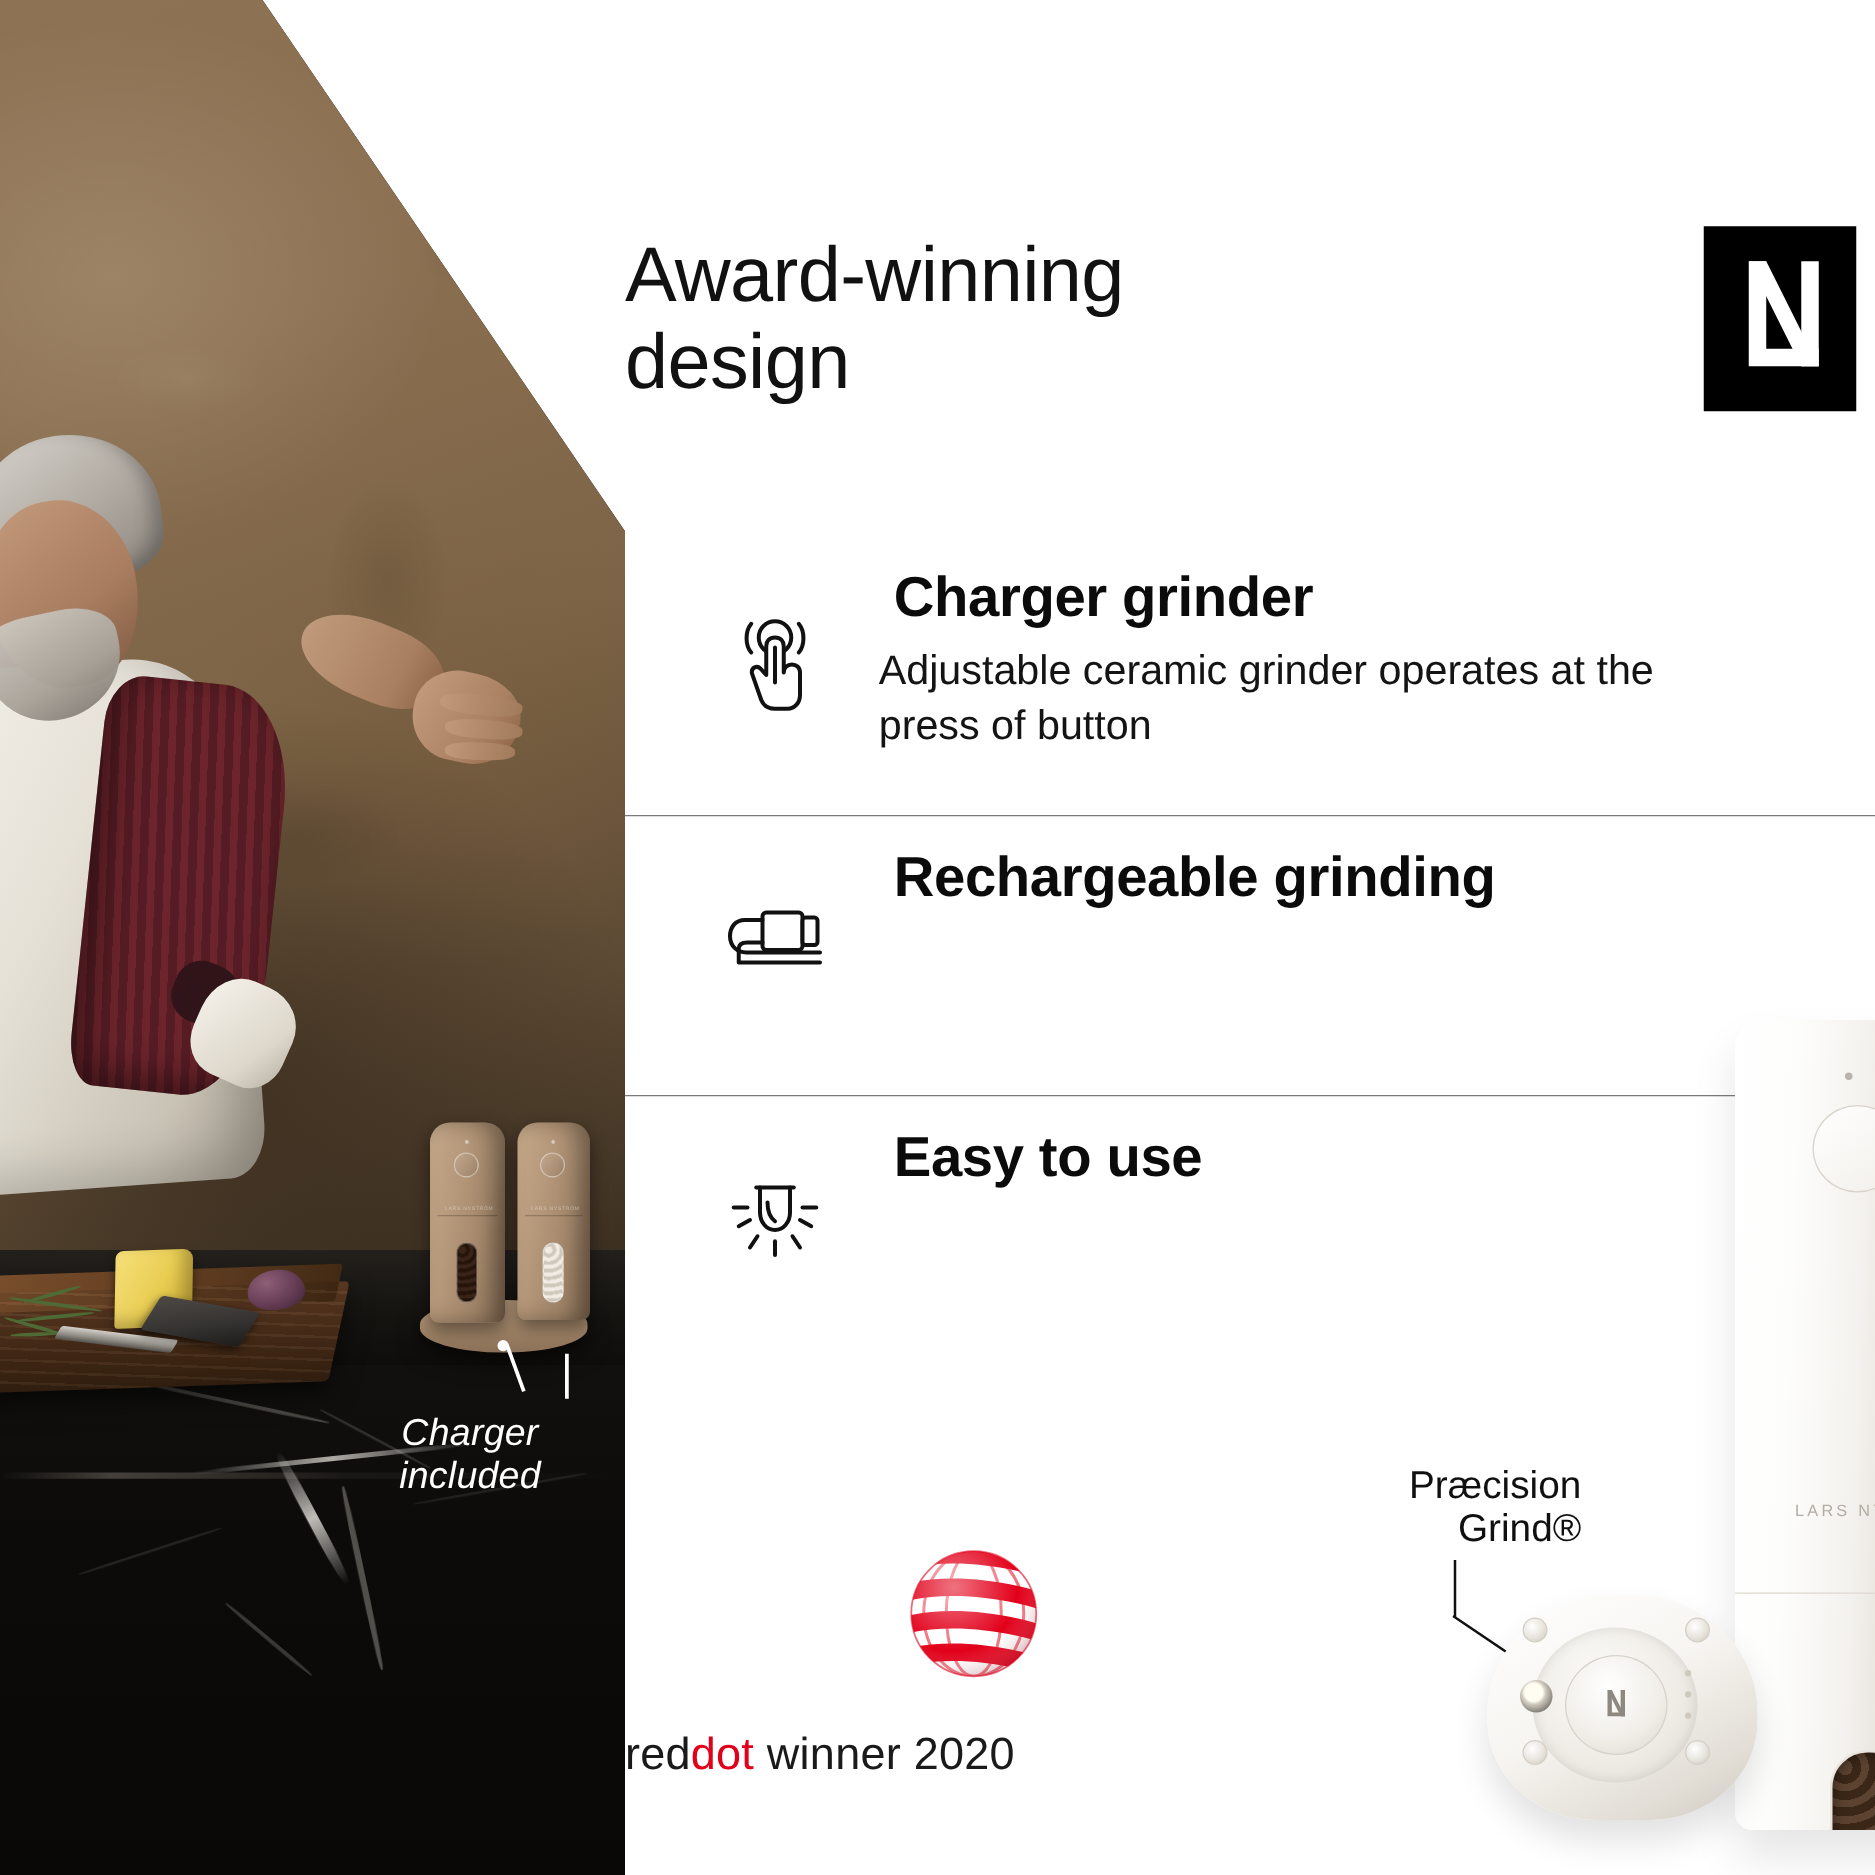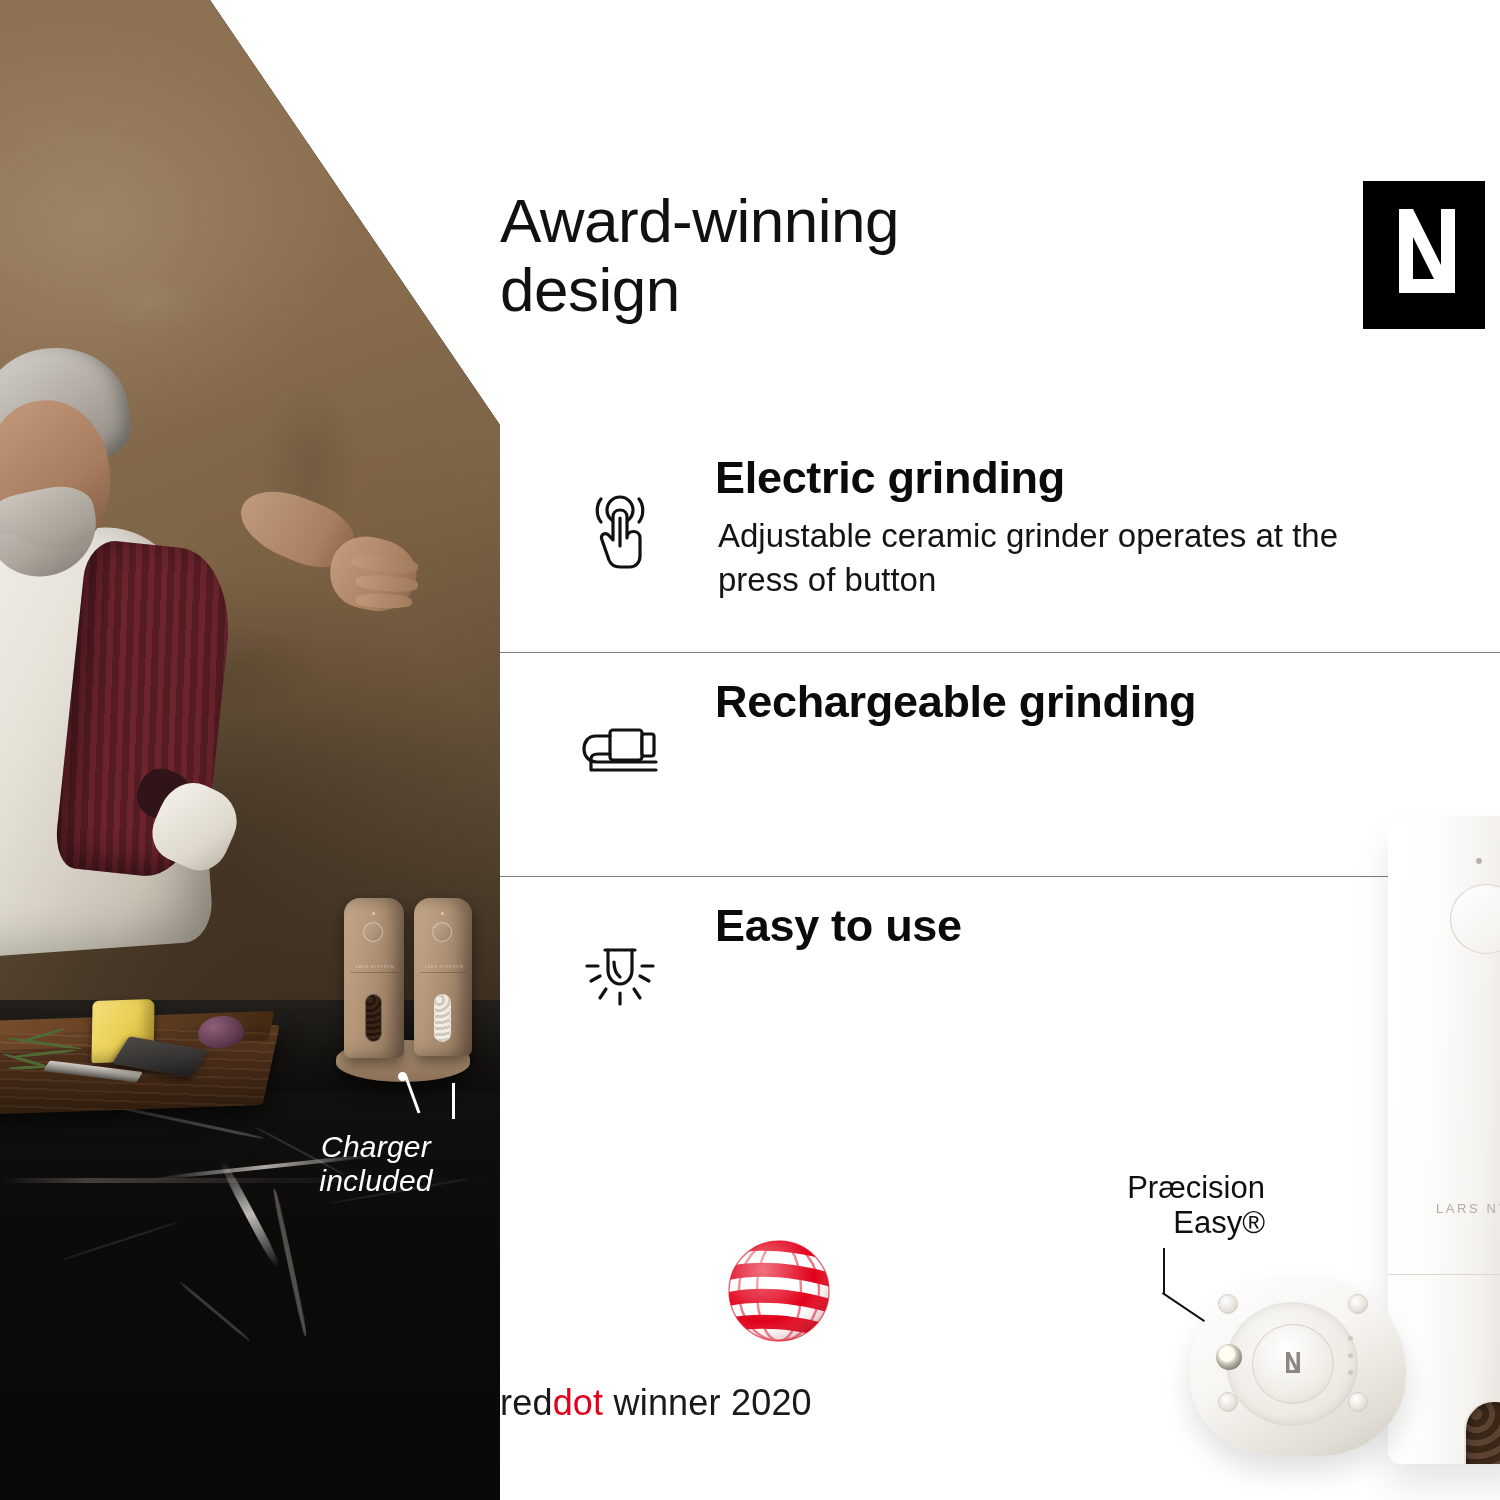--- a/index.html
+++ b/index.html
@@ -253,21 +253,21 @@
   .feat-icon{
     position:absolute; left:78px; top:36px; width:84px; height:84px;
   }
   .feat-icon svg{ display:block; }
 
   .feat-title{
     position:absolute; left:215px; top:0px;
     font-size:45px; font-weight:700; color:#0b0b0b; letter-spacing:-0.3px;
   }
   .feat-desc{
-    position:absolute; left:218px; top:62px; width:700px;
+    position:absolute; left:203px; top:62px; width:700px;
     font-size:33px; line-height:1.34; color:#141414; font-weight:400;
   }
 
   .divider{
     position:absolute; left:0px; width:1000px; height:1px; background:#7a7a7a;
   }
   .div-1{ top:652px; }
   .div-2{ top:876px; }
 
   
@@ -447,21 +447,21 @@
     <div class="feature feat-1">
       <div class="feat-icon">
         <svg width="84" height="84" viewBox="0 0 84 84" fill="none" stroke="#111" stroke-width="3.2" stroke-linecap="round" stroke-linejoin="round">
           <circle cx="42" cy="22" r="13"></circle>
           <path d="M23 11 C18 17,18 28,23 34"></path>
           <path d="M61 11 C66 17,66 28,61 34"></path>
           <path d="M42 22 C37.5 22,35 25,35 29 L35 52 L30.5 47 C27.5 44,23 46,23.5 50.5 L31 72 C33 77,37 79,42 79 L52 79 C58 79,62 74,62 68 L62 50 C62 46,59 43.5,55.5 43.5 C52 43.5,49 46,49 50 L49 29 C49 25,46.5 22,42 22 Z" fill="#fff"></path>
           <path d="M42 30 L42 58"></path>
         </svg>
       </div>
-      <div class="feat-title">Electric grinding</div>
+      <div class="feat-title">Charger grinder</div>
       <div class="feat-desc">Adjustable ceramic grinder operates at the press of button</div>
     </div>
 
     <div class="divider div-1"></div>
 
     <div class="feature feat-2">
       <div class="feat-icon">
         <svg width="84" height="84" viewBox="0 0 84 84" fill="none" stroke="#111" stroke-width="3.2" stroke-linecap="round" stroke-linejoin="round">
           <rect x="32" y="18" width="32" height="30" rx="3" fill="#fff"></rect>
           <rect x="64" y="22" width="12" height="22" rx="2.5" fill="#fff"></rect>
@@ -522,21 +522,21 @@
           <circle cx="53" cy="53" r="50" fill="none" stroke="#e2001a" stroke-width="1.4" opacity=".6"></circle>
         </svg>
       </div>
     </div>
     <div class="reddot-text">
       <span>red</span><span class="dot">dot</span><span> winner 2020</span>
     </div>
 
     <div class="callout-prec">
       <div>Præcision</div>
-      <div>Easy®</div>
+      <div>Grind®</div>
     </div>
     <div class="prec-line" style="left:663px;top:1248px;width:2px;height:46px;"></div>
     <div class="prec-line" style="left:663px;top:1292px;width:125px;height:2px;transform:rotate(34deg);transform-origin:top left;"></div>
 
     <div class="prod-grinder">
       <div class="pg-led"></div>
       <div class="pg-btn"></div>
       <div class="pg-brand">LARS NYS</div>
       <div class="pg-seam"></div>
       <div class="pg-window"></div>

